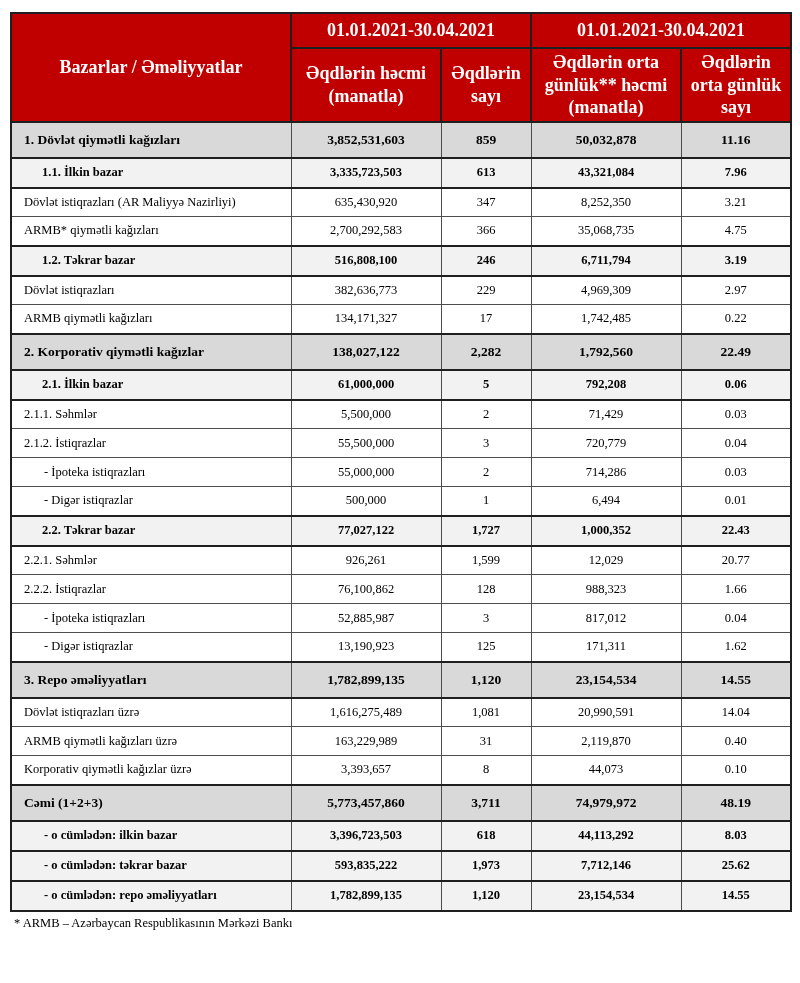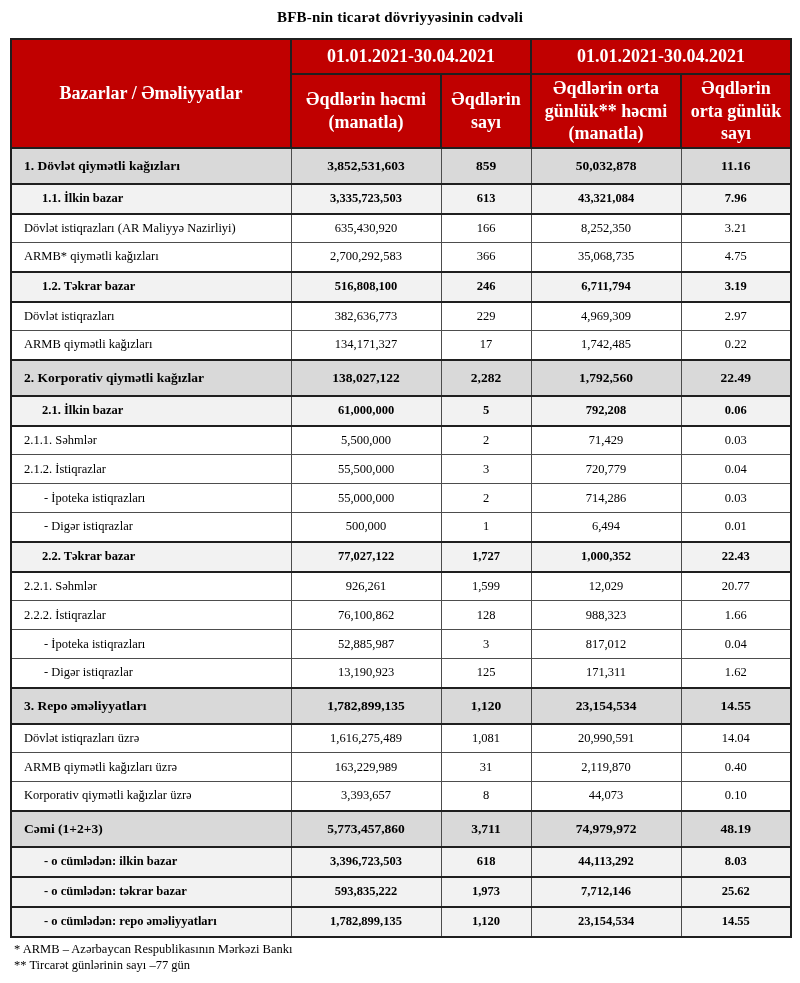--- a/index.html
+++ b/index.html
@@ -89,21 +89,20 @@
     font-size: 12.5px;
     line-height: 1.3;
   }
   .footnote { white-space: pre; }
 </style>
 </head>
 <body>
 
 <div class="page">
 
-  <div class="title">BFB-nin ticarət dövriyyəsinin cədvəli</div>
 
   <table class="main">
     <colgroup>
       <col class="c-label">
       <col class="c-vol">
       <col class="c-cnt">
       <col class="c-avgvol">
       <col class="c-avgcnt">
     </colgroup>
     <thead>
@@ -130,21 +129,21 @@
         <tr class="subsection indent2">
           <td class="label-cell">1.1. İlkin bazar</td>
           <td class="value-cell">3,335,723,503</td>
           <td class="value-cell">613</td>
           <td class="value-cell">43,321,084</td>
           <td class="value-cell">7.96</td>
         </tr>
         <tr class="detail indent0">
           <td class="label-cell">Dövlət istiqrazları (AR Maliyyə Nazirliyi)</td>
           <td class="value-cell">635,430,920</td>
-          <td class="value-cell">166</td>
+          <td class="value-cell">347</td>
           <td class="value-cell">8,252,350</td>
           <td class="value-cell">3.21</td>
         </tr>
         <tr class="detail indent0">
           <td class="label-cell">ARMB* qiymətli kağızları</td>
           <td class="value-cell">2,700,292,583</td>
           <td class="value-cell">366</td>
           <td class="value-cell">35,068,735</td>
           <td class="value-cell">4.75</td>
         </tr>
@@ -300,16 +299,15 @@
           <td class="value-cell">1,782,899,135</td>
           <td class="value-cell">1,120</td>
           <td class="value-cell">23,154,534</td>
           <td class="value-cell">14.55</td>
         </tr>
       </tbody>
   </table>
 
   <div class="footnotes">
     <div class="footnote">* ARMB – Azərbaycan Respublikasının Mərkəzi Bankı</div>
-    <div class="footnote">** Tircarət günlərinin sayı –77 gün</div>
   </div>
 
 </div>
 
 </body></html>

